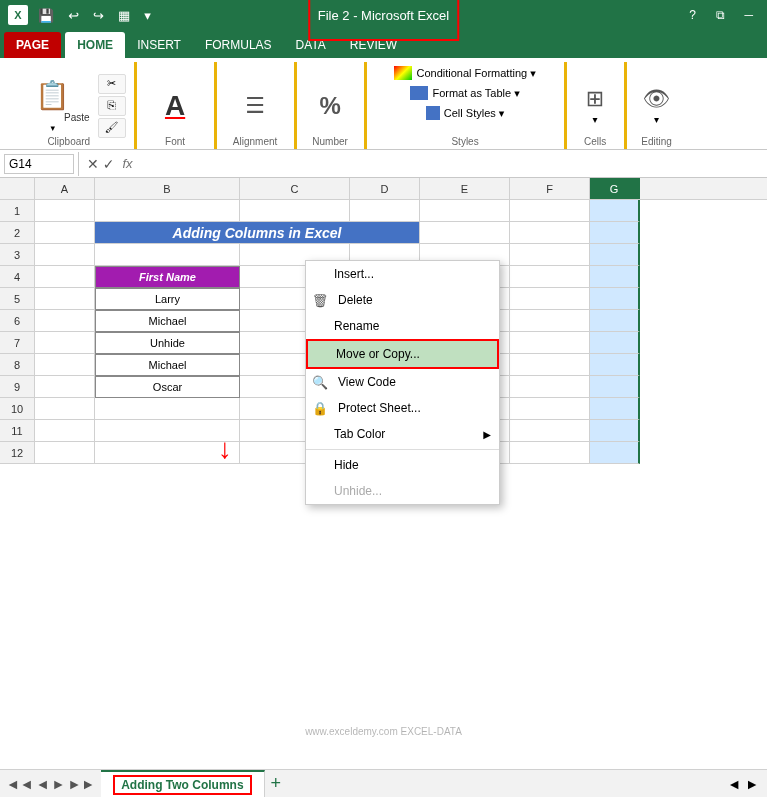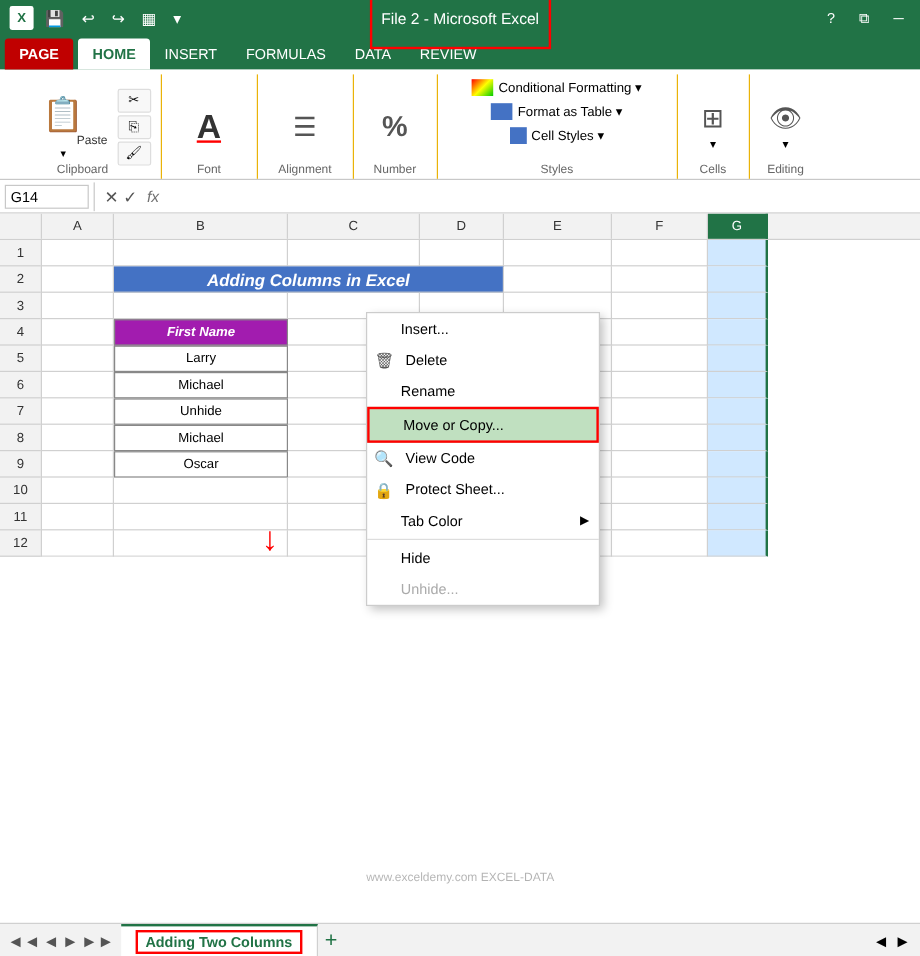--- a/index.html
+++ b/index.html
@@ -67,21 +67,21 @@
       border-bottom: 1px solid #c8c8c8;
       display: flex;
       align-items: stretch;
       padding: 4px 4px 0 4px;
       height: 92px;
     }
     .ribbon-group {
       display: flex;
       flex-direction: column;
       align-items: center;
-      border-right: 1px solid #eab308;
+      border-right: 3px solid #eab308;
       padding: 2px 8px 2px 8px;
       min-width: 60px;
       position: relative;
     }
     .ribbon-group:last-child { border-right: none; }
     .ribbon-group-label {
       font-size: 10px;
       color: #666;
       position: absolute;
       bottom: 2px;

